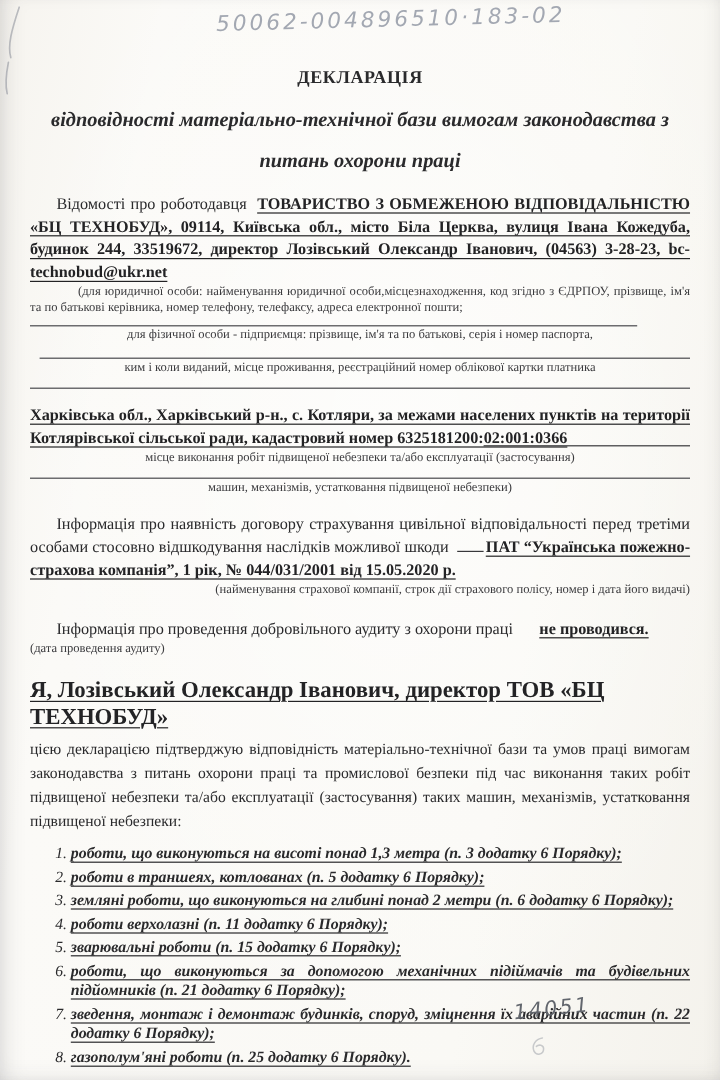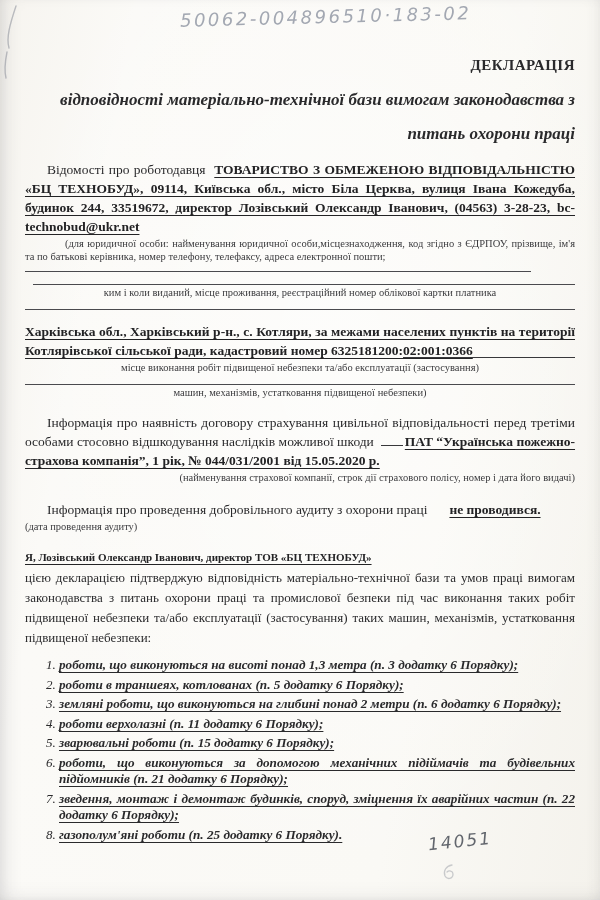--- a/index.html
+++ b/index.html
@@ -34,21 +34,21 @@
   }
   .hand-bottom{
     top:831px;left:428px;
     font-size:17px;letter-spacing:2px;
     color:#62666d;
     transform:rotate(-6deg);
   }
   .pen-mark{position:absolute;top:4px;left:0;opacity:.55;}
   .squiggle{position:absolute;top:862px;left:438px;opacity:.5;}
 
-  .title-block{margin-top:55px;text-align:right;line-height:21px;}
+  .title-block{margin-top:55px;text-align:center;line-height:21px;}
   .doc-title{font-size:15px;font-weight:bold;letter-spacing:.5px;}
   .doc-subtitle{font-size:17px;font-weight:bold;font-style:italic;margin-top:13px;}
 
   p{margin:0;}
   .body-text{font-size:13.5px;line-height:19px;text-align:justify;}
   .indent{text-indent:22px;}
   .filled{
     font-weight:bold;
     text-decoration:underline;
     text-underline-offset:3px;
@@ -78,21 +78,21 @@
   .p-worksite::after{
     content:"";position:absolute;right:0;bottom:2px;width:172px;
     border-bottom:1.5px solid #38383b;
   }
   .blank-fill{
     display:inline-block;width:22px;height:.85em;
     border-bottom:1px solid #38383b;margin-right:2px;
   }
   .gap-left{margin-left:22px;}
 
-  .declarant{font-size:11px;}
+  .declarant{font-size:19px;}
   .statement{font-size:13px;line-height:20px;text-align:justify;margin-top:5px;}
 
   ol.works{
     margin:9px 0 0 0;padding-left:34px;
     font-size:13.2px;line-height:16.5px;
   }
   ol.works li{
     margin-bottom:3px;text-align:justify;
     font-weight:bold;font-style:italic;
   }
@@ -116,20 +116,21 @@
     <div class="doc-title">ДЕКЛАРАЦІЯ</div>
     <div class="doc-subtitle">відповідності матеріально-технічної бази вимогам законодавства з</div>
     <div class="doc-subtitle">питань охорони праці</div>
   </div>
 
   <p class="body-text indent mt16"><span>Відомості про роботодавця</span>&nbsp;&nbsp;<span class="filled">ТОВАРИСТВО З ОБМЕЖЕНОЮ ВІДПОВІДАЛЬНІСТЮ «БЦ ТЕХНОБУД»,  09114, Київська обл., місто Біла Церква, вулиця Івана Кожедуба, будинок 244, 33519672, директор Лозівський Олександр Іванович, (04563) 3-28-23, bc-technobud@ukr.net</span></p>
 
   <p class="caption caption-justify">(для юридичної особи: найменування юридичної особи,місцезнаходження, код згідно з ЄДРПОУ, прізвище, ім'я та по батькові керівника, номер телефону, телефаксу, адреса електронної пошти;</p>
 
   <hr class="rule rule-short mt8">
+  <p class="caption caption-center">для фізичної особи - підприємця: прізвище, ім'я та по батькові, серія і номер паспорта,</p>
 
   <hr class="rule rule-inset mt12">
   <p class="caption caption-center">ким і коли виданий, місце проживання, реєстраційний номер облікової картки платника</p>
 
   <hr class="rule mt10">
 
   <p class="p-worksite mt12"><span class="filled">Харківська обл., Харківський р-н., с. Котляри, за межами населених пунктів на території Котлярівської сільської ради, кадастровий номер 6325181200:02:001:0366</span></p>
   <p class="caption caption-center">місце виконання робіт підвищеної небезпеки та/або експлуатації (застосування)</p>
 
   <hr class="rule mt10">

